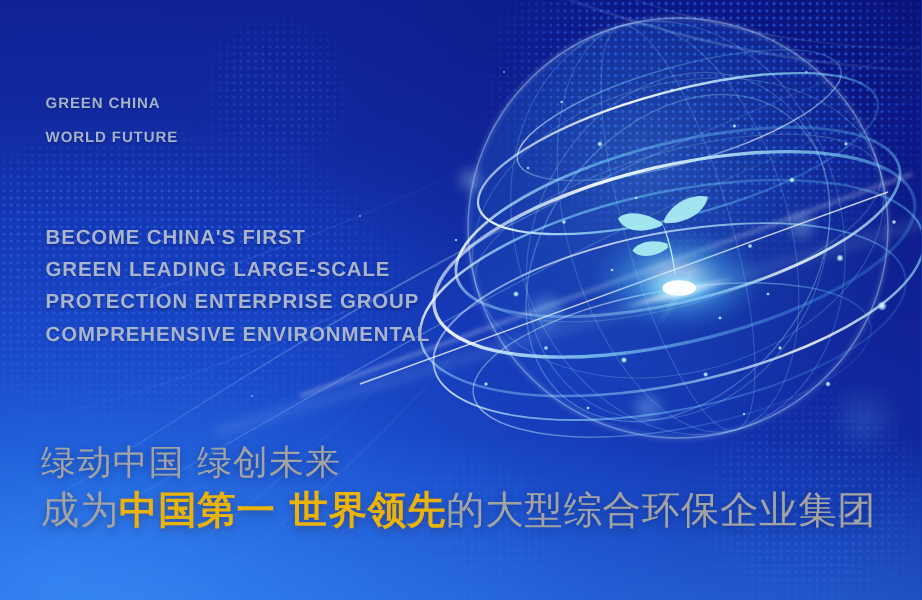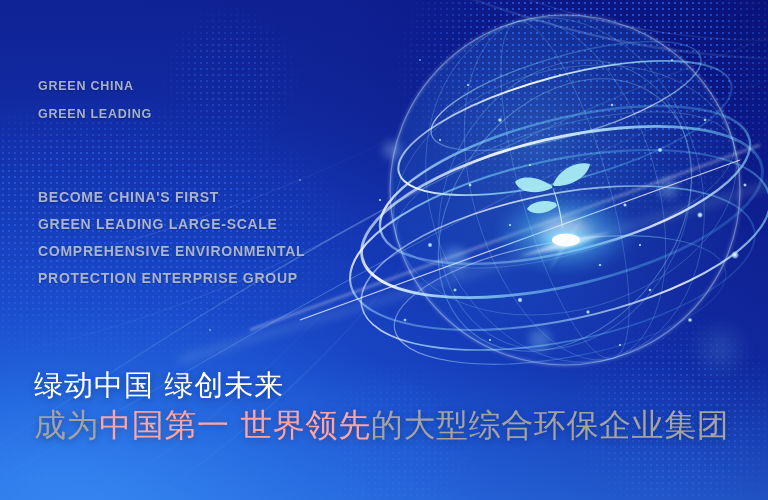--- a/index.html
+++ b/index.html
@@ -67,39 +67,39 @@
   .svg-layer{position:absolute;inset:0;width:768px;height:500px;pointer-events:none;}
 
   
   .eng-top{
     position:absolute;left:38px;top:72px;
     color:#a6b2cb;font-size:12.5px;font-weight:bold;letter-spacing:.75px;line-height:28px;
     text-shadow:0 1px 2px rgba(0,0,0,.28);
   }
   .eng-mid{
     position:absolute;left:38px;top:184px;
-    color:#a9b5ce;font-size:14px;font-weight:bold;letter-spacing:.72px;line-height:27px;
+    color:#a9b5ce;font-size:17px;font-weight:bold;letter-spacing:.72px;line-height:27px;
     text-shadow:0 1px 2px rgba(0,0,0,.28);
   }
   .eng-top div,.eng-mid div{white-space:nowrap;}
 
   .cn-wrap{position:absolute;left:34px;top:366px;}
   .cn-line1{
-    color:#ffffff;font-size:29px;font-weight:400;letter-spacing:1px;white-space:nowrap;
+    color:#a3a3a3;font-size:29px;font-weight:400;letter-spacing:1px;white-space:nowrap;
     font-family:"DejaVu Sans","Liberation Sans",sans-serif;
     text-shadow:0 2px 7px rgba(0,20,70,.42);
     line-height:38px;
   }
   .cn-line2{
     color:#ffffff;font-size:32px;font-weight:400;letter-spacing:.6px;white-space:nowrap;
     font-family:"DejaVu Sans","Liberation Sans",sans-serif;
     text-shadow:0 2px 7px rgba(0,20,70,.42);
     line-height:42px;
   }
-  .cn-red{color:#fca5a5;font-weight:normal;text-shadow:0 2px 7px rgba(60,0,0,.30);}
+  .cn-red{color:#eab308;font-weight:bold;text-shadow:0 2px 7px rgba(60,0,0,.30);}
   .cn-white-b{color:#a3a3a3;}
 </style>
 </head>
 <body>
 
 <div id="banner">
 
   <div class="layer bg-base"></div>
   <div class="layer bg-topright"></div>
 
@@ -260,28 +260,28 @@
       <circle cx="540" cy="340" r="11" fill="#9fdcff" filter="url(#blurMd)"></circle>
       <circle cx="392" cy="150" r="9" fill="#bfe8ff" filter="url(#blurMd)"></circle>
       <circle cx="720" cy="350" r="14" fill="#8fd4ff" filter="url(#blurLg)"></circle>
     </g>
   </svg>
 
   <div class="layer bg-bottomlight"></div>
 
   <div class="eng-top">
     <div>GREEN CHINA</div>
-    <div>GREEN LEADING</div>
+    <div>WORLD FUTURE</div>
   </div>
 
   <div class="eng-mid">
     <div>BECOME CHINA'S FIRST</div>
     <div>GREEN LEADING LARGE-SCALE</div>
+    <div>PROTECTION ENTERPRISE GROUP</div>
     <div>COMPREHENSIVE ENVIRONMENTAL</div>
-    <div>PROTECTION ENTERPRISE GROUP</div>
   </div>
 
   <div class="cn-wrap">
     <div class="cn-line1">绿动中国 绿创未来</div>
     <div class="cn-line2"><span class="cn-white-b">成为</span><span class="cn-red">中国第一 世界领先</span><span class="cn-white-b">的大型综合环保企业集团</span></div>
   </div>
 
 </div>
 
 </body></html>

